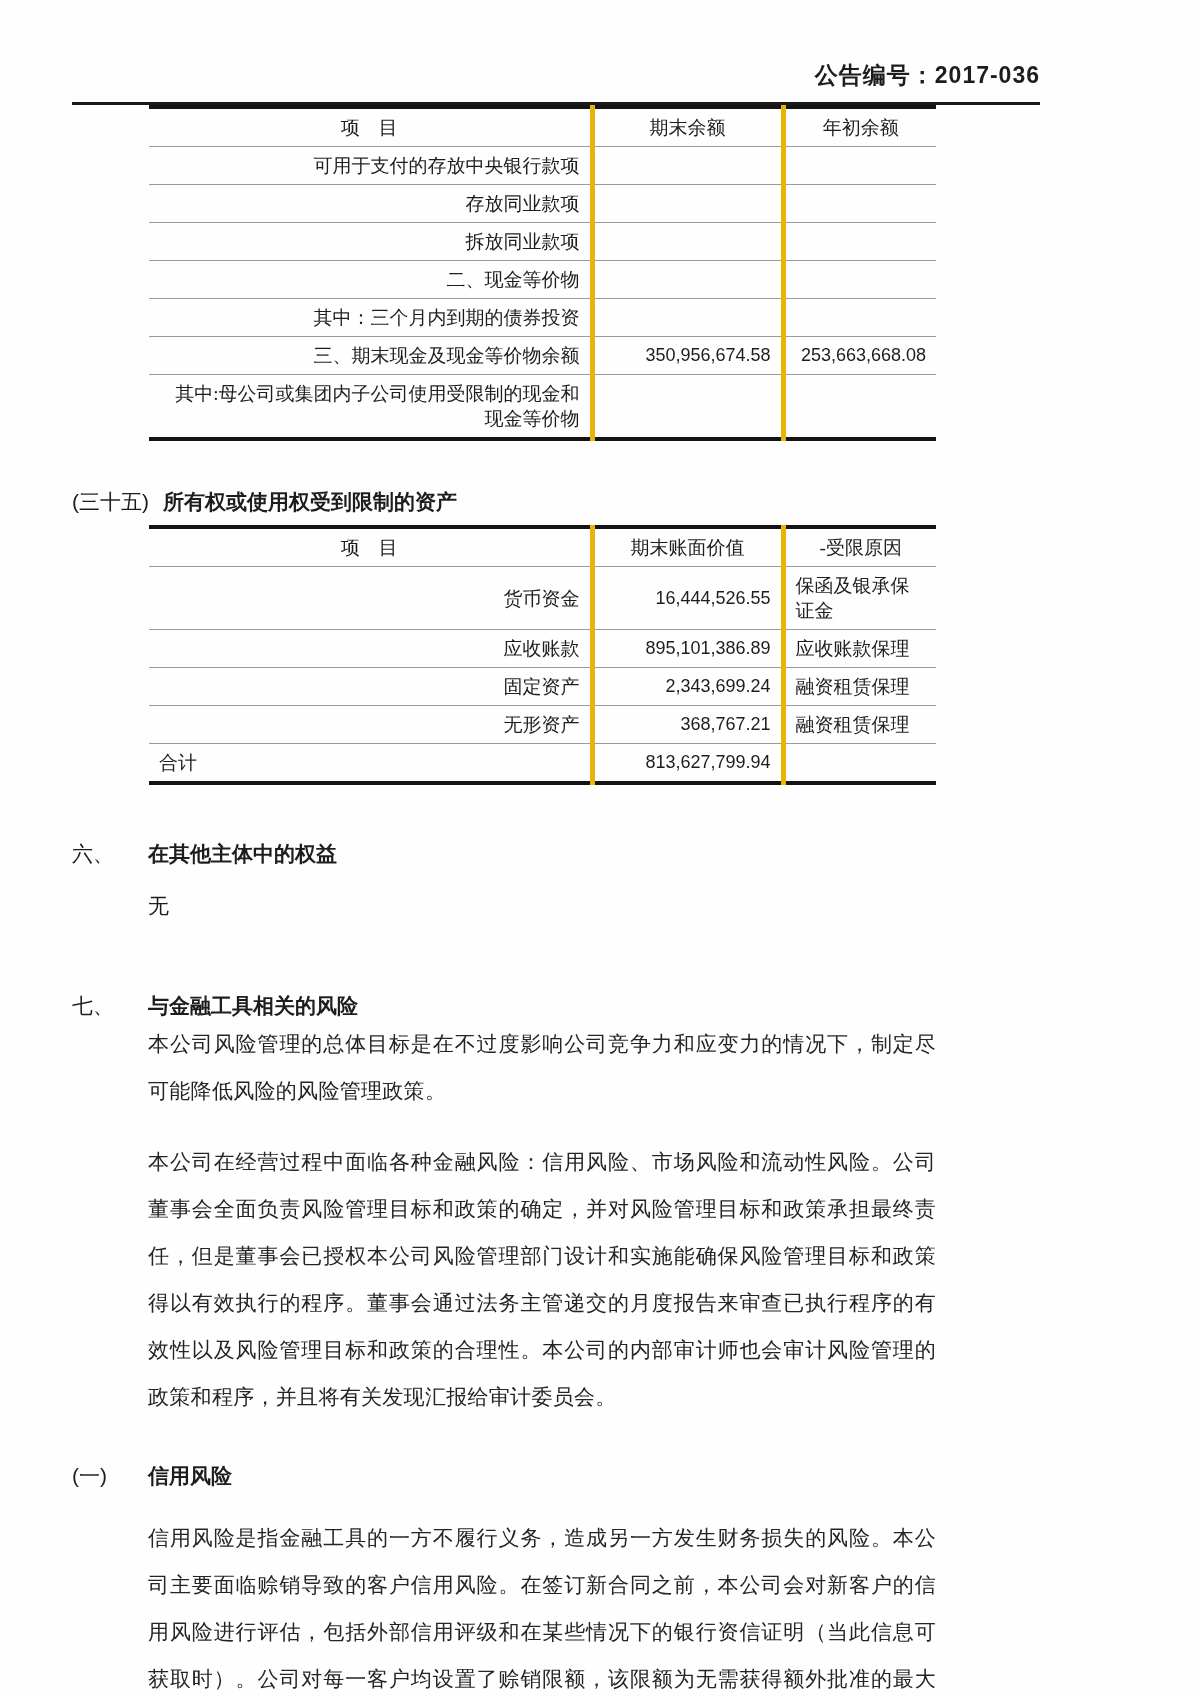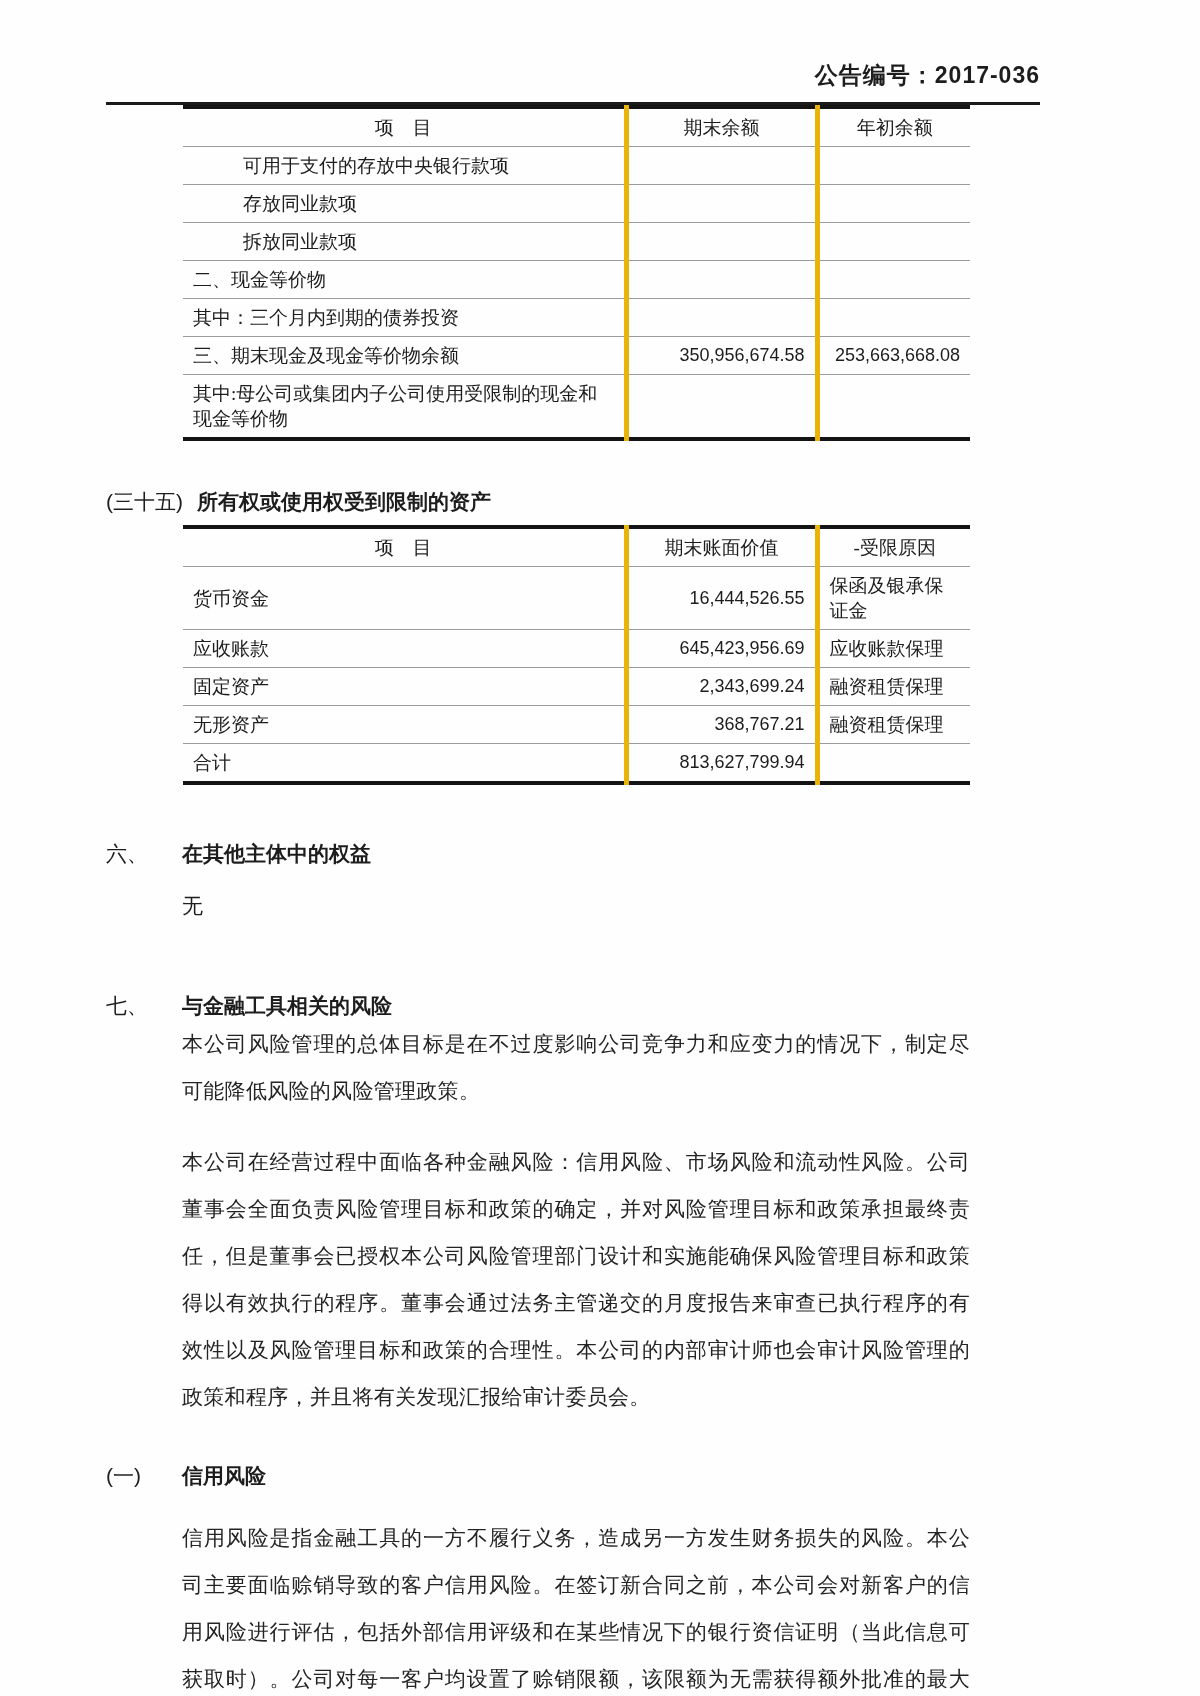--- a/index.html
+++ b/index.html
@@ -5,21 +5,21 @@
   * { margin: 0; padding: 0; box-sizing: border-box; }
   html, body { background: #f4f4f4; }
   body {
     width: 1200px; height: 1696px;
     font-family: "Liberation Serif", "DejaVu Serif", serif;
     color: #1d1d1d;
   }
   .page {
     width: 1200px; height: 1696px;
     background: #fefefe;
-    padding: 60px 160px 0 106px;
+    padding: 60px 160px 0 72px;
     overflow: hidden;
     position: relative;
   }
   
   .doc-header { text-align: right; }
   .announce {
     display: inline-block;
     font-family: "Liberation Sans", "DejaVu Sans", sans-serif;
     font-weight: bold; font-size: 23px; letter-spacing: 1px;
     line-height: 30px;
@@ -38,21 +38,21 @@
     font-weight: normal;
     padding: 6px 10px;
     vertical-align: middle;
     line-height: 25px;
   }
   .fin-table thead th { border-top: none; text-align: center; }
   .fin-table td + td, .fin-table th + th { border-left: 5px solid #eab308; }
   col.c-item  { width: 443px; }
   col.c-mid   { width: 191px; }
   col.c-last  { width: 153px; }
-  .cell-label { padding-left: 14px; text-align: left; margin-top: 28px; }
+  .cell-label { padding-left: 14px; text-align: right; margin-top: 28px; }
   .cell-label.lvl2 { padding-left: 60px; }
   .cell-num {
     text-align: right; padding-right: 12px;
     font-family: "Liberation Sans", "DejaVu Sans", sans-serif;
     font-weight: bold; font-size: 18px;
   }
   .cell-reason { padding-left: 12px; text-align: left; }
   .cell-center { text-align: left; }
   .tbl-restricted { margin-top: 8px; }
 
@@ -167,21 +167,21 @@
       </tr>
     </thead>
     <tbody>
       <tr>
         <td class="cell-label">货币资金</td>
         <td class="cell-num">16,444,526.55</td>
         <td class="cell-reason">保函及银承保证金</td>
       </tr>
       <tr>
         <td class="cell-label">应收账款</td>
-        <td class="cell-num">645,423,956.69</td>
+        <td class="cell-num">895,101,386.89</td>
         <td class="cell-reason">应收账款保理</td>
       </tr>
       <tr>
         <td class="cell-label">固定资产</td>
         <td class="cell-num">2,343,699.24</td>
         <td class="cell-reason">融资租赁保理</td>
       </tr>
       <tr>
         <td class="cell-label">无形资产</td>
         <td class="cell-num">368,767.21</td>

